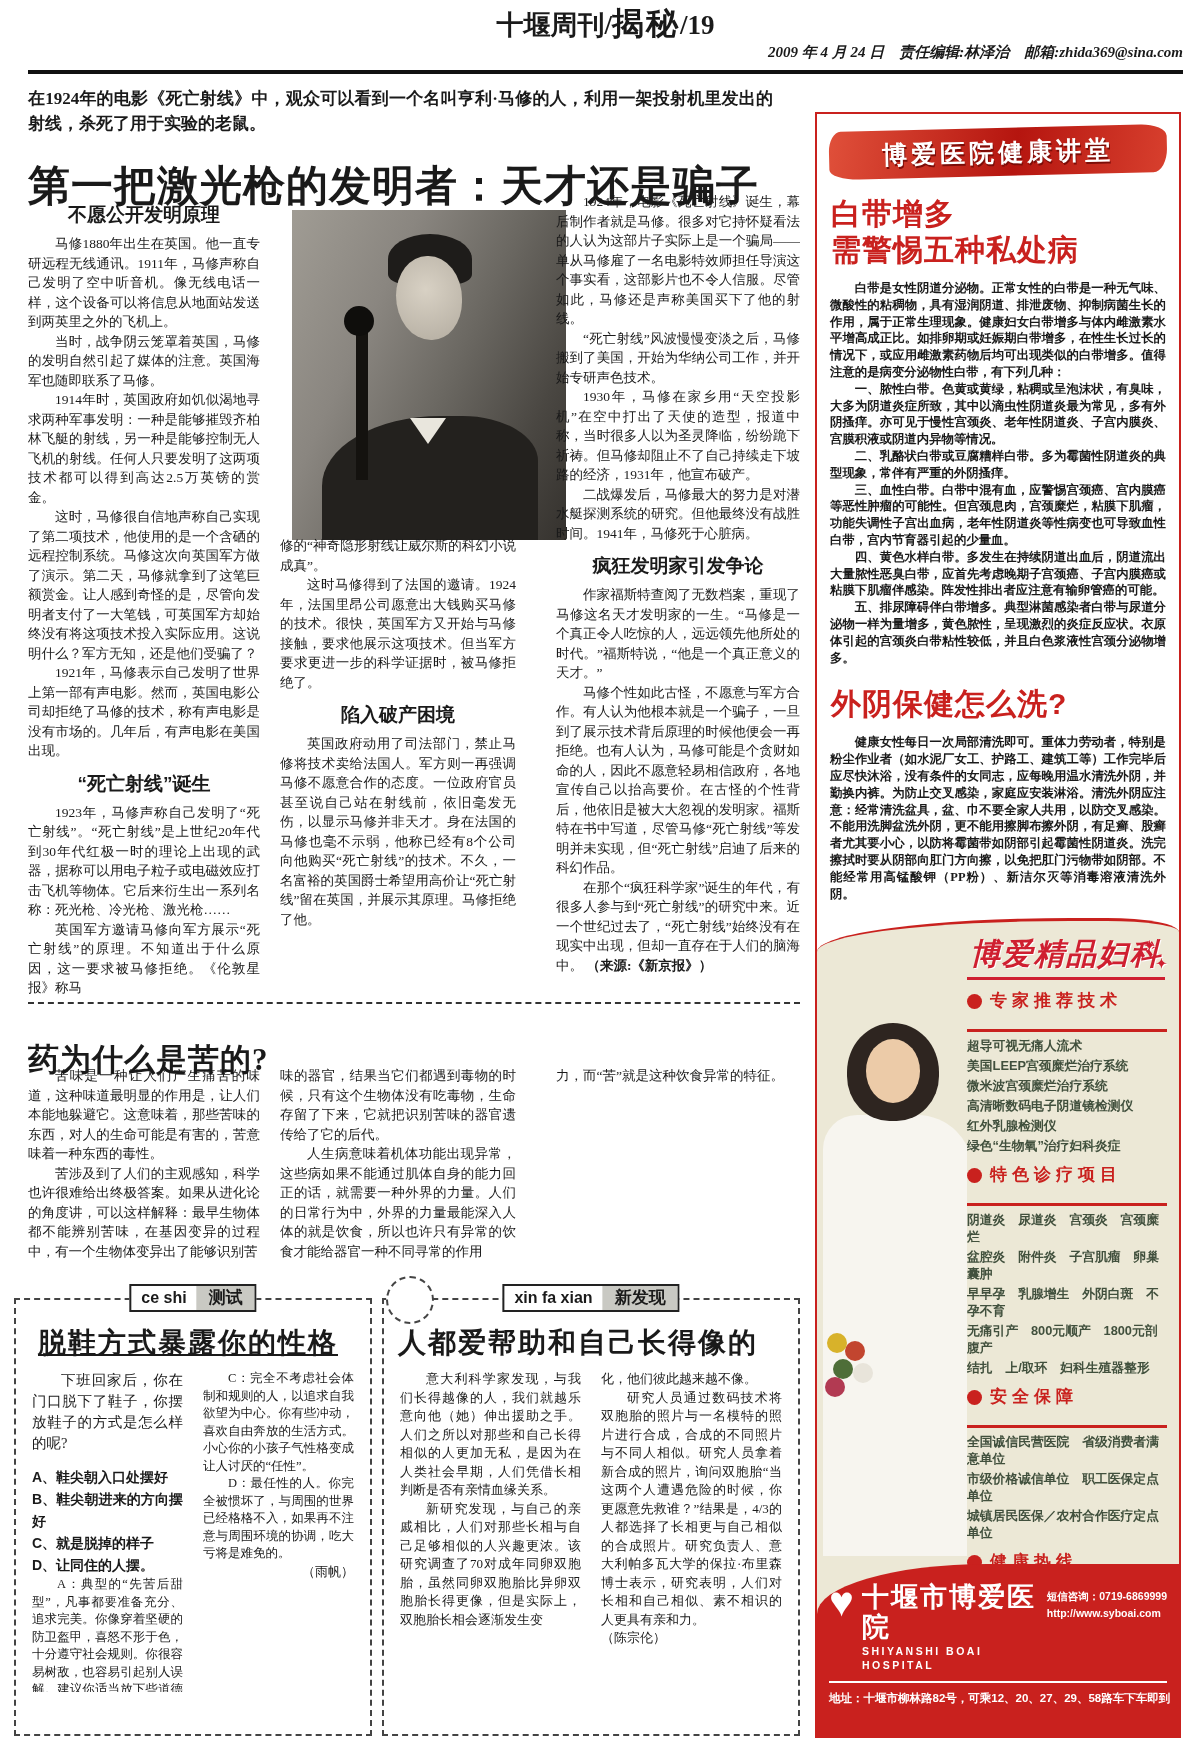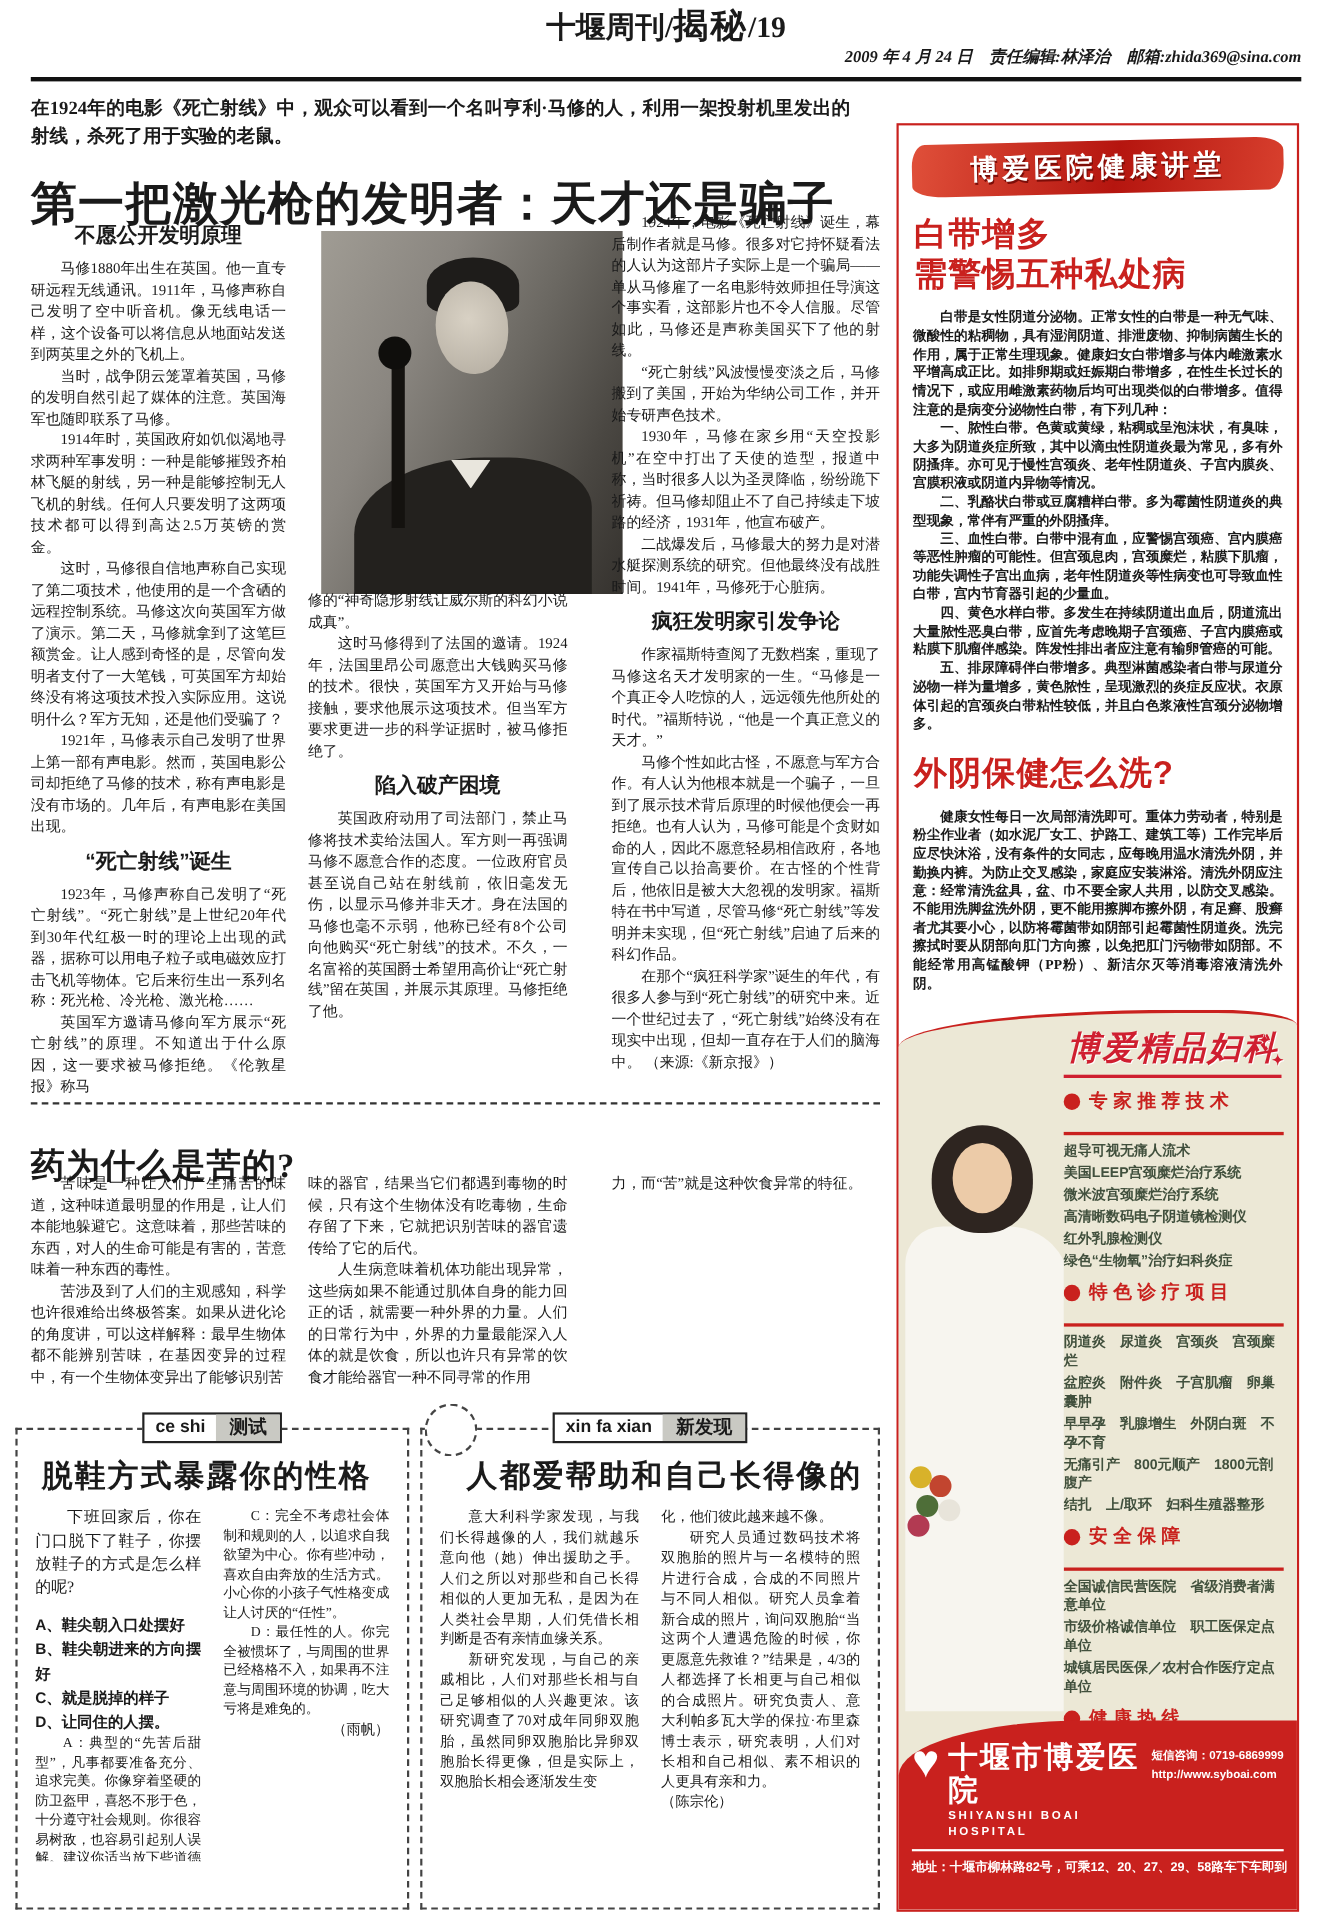--- a/index.html
+++ b/index.html
@@ -15,21 +15,21 @@
   .head-rule{position:absolute;top:70px;left:28px;width:1155px;height:4px;background:#111;}
   
   .lead{position:absolute;top:86px;left:28px;width:745px;font:700 17px/25px "Liberation Serif",serif;text-align:justify;}
   .headline{position:absolute;top:134px;left:28px;width:772px;font:900 42px/48px "Liberation Serif",serif;letter-spacing:1px;}
   
   .main{position:absolute;top:192px;left:28px;width:772px;height:812px;}
   .col{position:absolute;text-align:justify;overflow:hidden;}
   .col p{margin:0;text-indent:2em;font:400 13.5px/19.5px "Liberation Serif",serif;}
   .col p.ni,.col p.opt,.col p.byline,.col p.byline-l{text-indent:0;}
   .col h3{font:700 19px/22px "Liberation Sans",sans-serif;text-align:center;margin:12px 0 8px;}
-  .col b{font-weight:400;}
+  .col b{font-weight:700;}
   #m-col1{left:0;top:0;width:232px;height:810px;}
   #m-col2{left:252px;top:344px;width:236px;height:466px;}
   #m-col3{left:528px;top:0;width:244px;height:812px;}
   
   .photo{position:absolute;left:224px;top:2px;width:274px;height:330px;overflow:hidden;
          background:linear-gradient(115deg,#a09c94 0%,#8a8680 30%,#6b6862 55%,#4a4742 80%,#35322e 100%);}
   .ph-hair{position:absolute;left:96px;top:24px;width:84px;height:50px;background:#1e1c1a;border-radius:50% 50% 20% 20%;}
   .ph-face{position:absolute;left:104px;top:46px;width:66px;height:84px;background:radial-gradient(circle at 45% 40%,#d8d1c4,#b3aca0);border-radius:48% 52% 46% 54%;}
   .ph-suit{position:absolute;left:30px;bottom:-6px;width:216px;height:130px;background:#23211e;border-radius:55% 35% 0 0/70px 45px 0 0;}
   .ph-collar{position:absolute;left:118px;bottom:96px;width:36px;height:26px;background:#e9e6dd;clip-path:polygon(0 0,100% 0,50% 100%);}
@@ -44,22 +44,22 @@
   #b-col2{left:252px;top:0;width:236px;height:212px;}
   #b-col3{left:528px;top:0;width:244px;height:212px;}
   
   .dbox{position:absolute;top:1298px;height:438px;border:2px dashed #444;box-sizing:border-box;background:#fff;}
   #test-box{left:14px;width:358px;}
   #discover-box{left:382px;width:418px;}
   .tagbox{position:absolute;top:-16px;left:50%;transform:translateX(-50%);display:flex;border:2px solid #222;background:#fff;z-index:3;white-space:nowrap;justify-content:center;}
   .tag-py{padding:2px 10px;font:600 16px/20px "Liberation Sans",sans-serif;}
   .tag-cn{background:#c9c9c3;padding:2px 12px;font:800 17px/20px "Liberation Sans",sans-serif;}
   .box-title{font:900 28px/34px "Liberation Serif",serif;letter-spacing:2px;margin:26px 14px 10px;}
-  #test-box .box-title{text-align:left;margin-left:22px;}
-  #discover-box .box-title{text-align:right;}
+  #test-box .box-title{text-align:left;margin-left:22px;text-decoration:underline;}
+  #discover-box .box-title{text-align:left;}
   .box-cols{display:flex;gap:20px;padding:0 16px;}
   .box-cols .col{position:static;height:322px;flex:1;}
   .box-cols p{font:400 13px/18.5px "Liberation Serif",serif;margin:0;}
   .box-cols p.intro{font:500 14.5px/21px "Liberation Serif",serif;margin-bottom:12px;}
   .box-cols p.opt{font:700 14px/22px "Liberation Sans",sans-serif;text-indent:0;}
   .box-cols p.opt:last-of-type{margin-bottom:8px;}
   .box-cols p.ans{font:400 12.5px/17.5px "Liberation Serif",serif;}
   .byline{text-align:right;font-weight:700;}
   .byline-l{font-weight:700;}
   .deco-circle{position:absolute;left:386px;top:1276px;width:44px;height:44px;border:2px dashed #444;border-radius:50%;background:#fff;z-index:2;}

